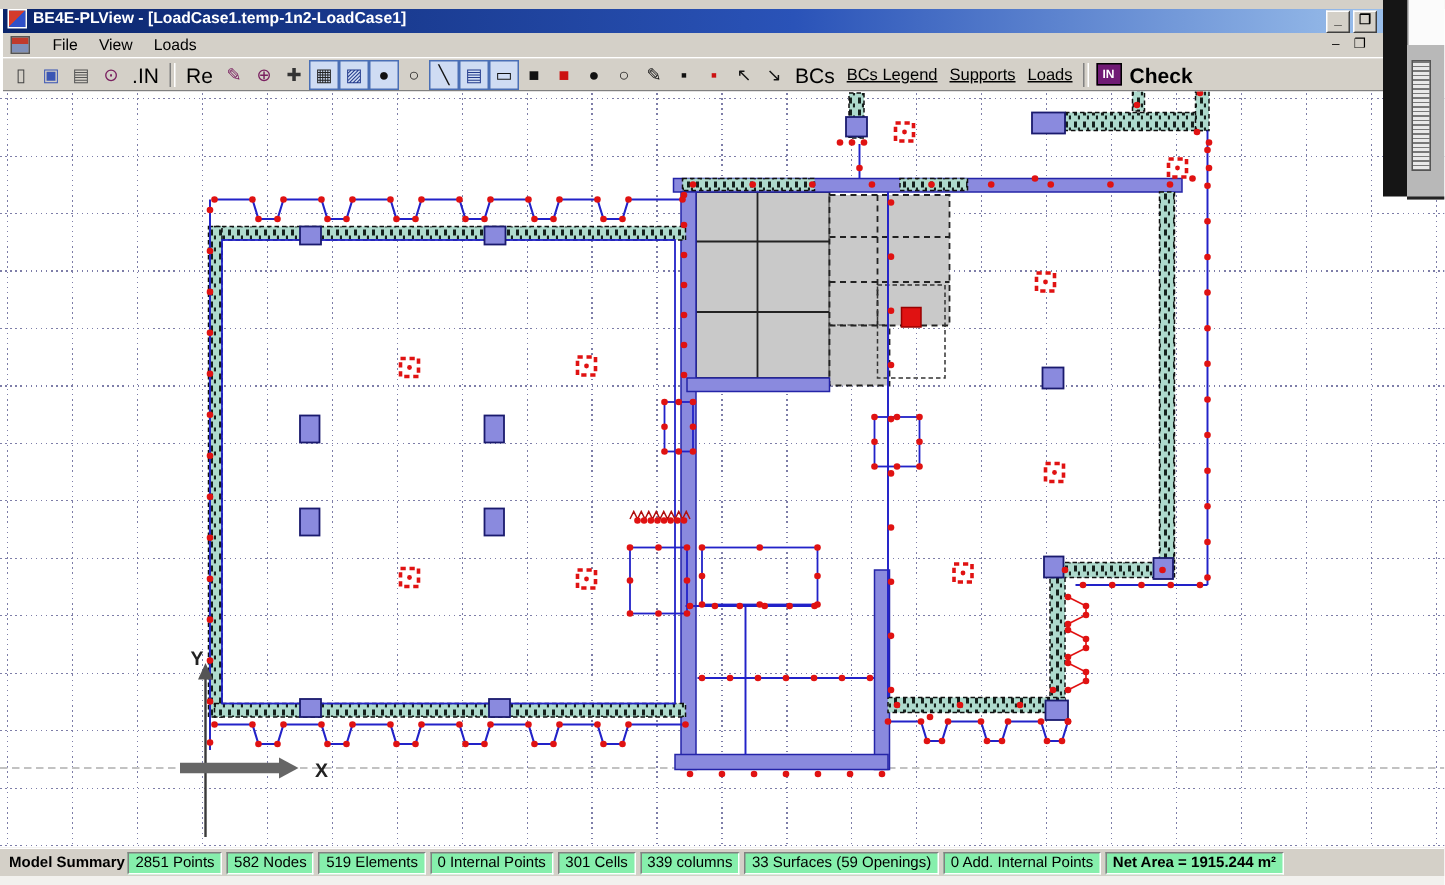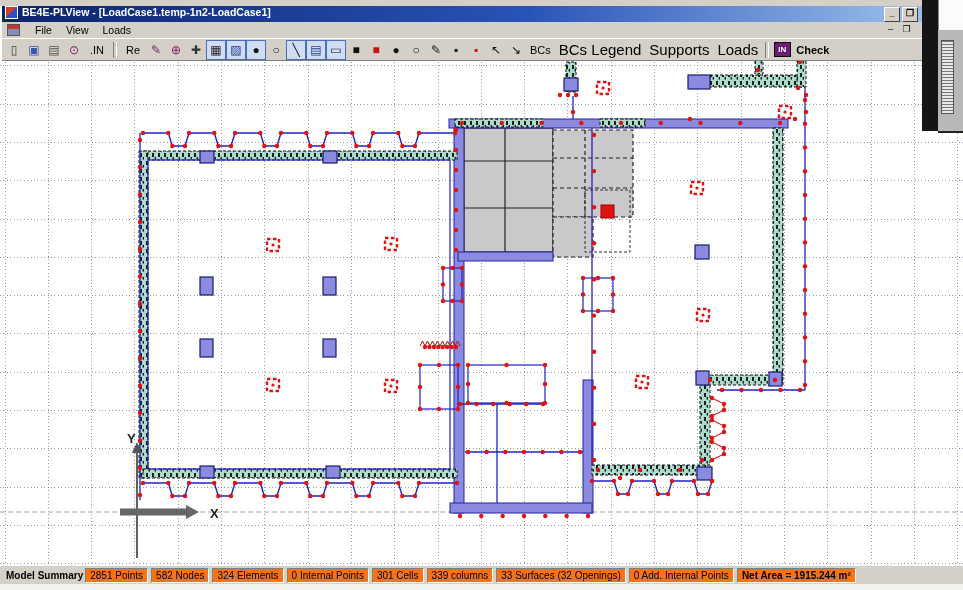--- a/index.html
+++ b/index.html
@@ -17,40 +17,40 @@
   .menubar{position:absolute;left:2px;top:22px;width:959px;height:17px;background:#d4d0c8;
     display:flex;align-items:center;font-size:10.5px;color:#000;border-bottom:1px solid #fff;box-sizing:border-box;}
   .mdi-icon{width:11px;height:10px;margin:0 8px 0 5px;background:linear-gradient(180deg,#c03a2c 45%,#8090b8 45%);border:1px solid #555;}
   .menu-item{padding:2px 7px;cursor:default;}
   .mdi-btns{position:absolute;right:48px;top:2px;display:flex;gap:3px;font-size:9px;color:#000;}
   .mdi-btn{width:13px;height:12px;text-align:center;line-height:11px;}
   .toolbar{position:absolute;left:2px;top:39px;width:959px;height:22px;background:#d4d0c8;
     display:flex;align-items:center;border-bottom:1px solid #808080;box-sizing:border-box;padding-left:2px;}
   .tbi{height:18px;min-width:18px;display:flex;align-items:center;justify-content:center;
     font-size:12px;color:#000;margin:0 0px;border:1px solid transparent;cursor:default;}
-  .tbi.txt{font-size:11px;padding:0 3px;letter-spacing:0px;}
-  .tbi.small{font-size:15px;}
+  .tbi.txt{font-size:14px;padding:0 3px;letter-spacing:0px;}
+  .tbi.small{font-size:11px;text-decoration:underline;}
   .tbi.bold{font-weight:bold;}
   .tbi.pressed{border:1px solid #4a6fb5;background:#cfdcf3;}
   .tbi .glyph{line-height:14px;}
   .tb-sep{width:2px;height:16px;border-left:1px solid #808080;border-right:1px solid #fff;margin:0 3px;}
   .inbox{width:15px;height:13px;background:#701a75;color:#fff;font-size:8px;font-weight:bold;
     display:flex;align-items:center;justify-content:center;border:1px solid #000;}
   
   #canvas-wrap{position:absolute;left:0;top:61px;width:963px;height:504px;background:#fff;}
   
   .ov-black{position:absolute;left:922px;top:0;width:16px;height:131px;background:#151515;}
   .ov-white{position:absolute;left:938px;top:0;width:25px;height:30px;background:#fbfbfb;border-left:1px solid #888;}
   .ov-gray{position:absolute;left:938px;top:30px;width:25px;height:101px;background:#b8b8b8;border-bottom:2px solid #222;}
   .ov-scroll{position:absolute;left:941px;top:40px;width:11px;height:72px;background:repeating-linear-gradient(180deg,#777 0 1px,#e8e8e8 1px 3px);border:1px solid #555;}
   
   .statusbar{position:absolute;left:0;top:565px;width:963px;height:19px;background:#d4d0c8;
     display:flex;align-items:center;font-size:10px;color:#000;border-top:1px solid #fff;box-sizing:border-box;padding-left:6px;}
   .sb-label{font-weight:bold;margin-right:2px;}
-  .sb-panel{border:1px solid;border-color:#808080 #ffffff #ffffff #808080;background:#f97316;
+  .sb-panel{border:1px solid;border-color:#808080 #ffffff #ffffff #808080;background:#86efac;
     padding:1px 4px;margin-right:3px;white-space:nowrap;}
   .sb-panel.bold{font-weight:bold;}
   .frame-bottom{position:absolute;left:0;top:584px;width:963px;height:6px;background:#f2f1ee;}
 </style>
 </head>
 <body>
 
 <div class="frame-top"></div>
 
 <div class="titlebar">
@@ -532,22 +532,22 @@
 <div class="ov-black"></div>
 <div class="ov-white"></div>
 <div class="ov-gray"></div>
 <div class="ov-scroll"></div>
 
 <div class="statusbar">
   <span class="sb-label">Model Summary</span>
   <span style="display:flex;align-items:center;">
       <span class="sb-panel">2851 Points</span>
       <span class="sb-panel">582 Nodes</span>
-      <span class="sb-panel">324 Elements</span>
+      <span class="sb-panel">519 Elements</span>
       <span class="sb-panel">0 Internal Points</span>
       <span class="sb-panel">301 Cells</span>
       <span class="sb-panel">339 columns</span>
-      <span class="sb-panel">33 Surfaces (32 Openings)</span>
+      <span class="sb-panel">33 Surfaces (59 Openings)</span>
       <span class="sb-panel">0 Add. Internal Points</span>
       <span class="sb-panel bold">Net Area = 1915.244 m²</span>
     </span>
 </div>
 <div class="frame-bottom"></div>
 
 </body></html>

